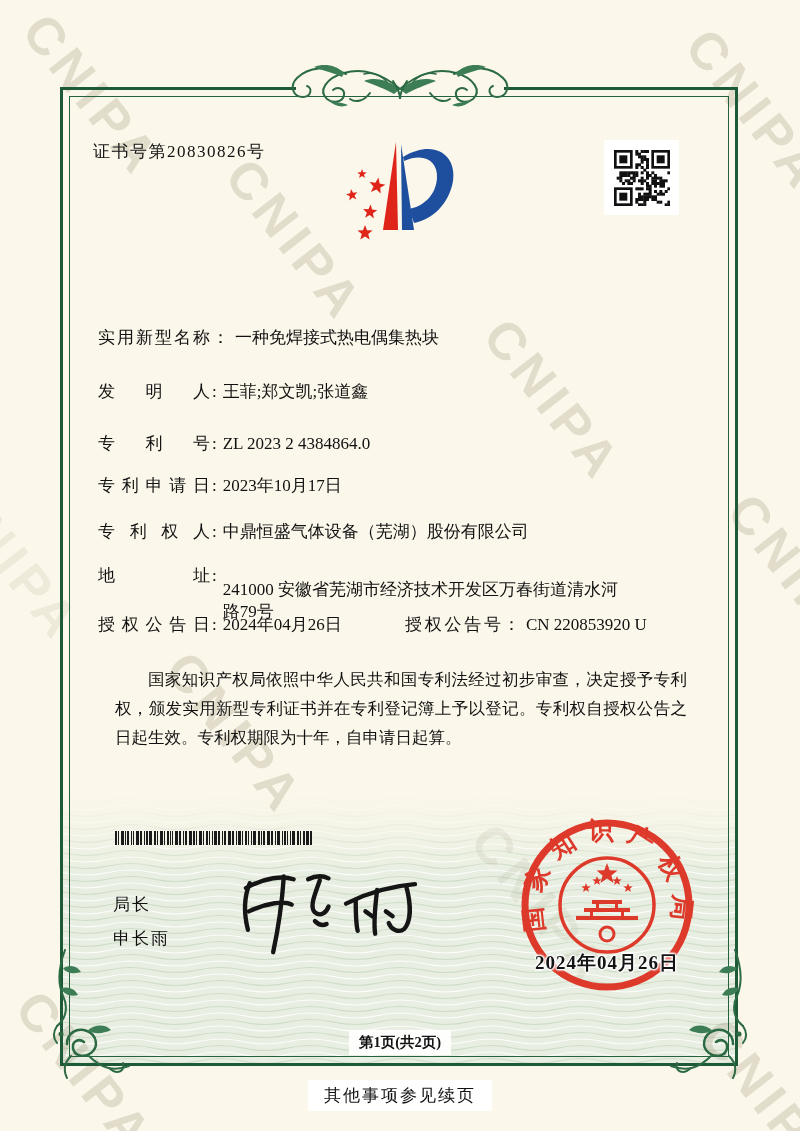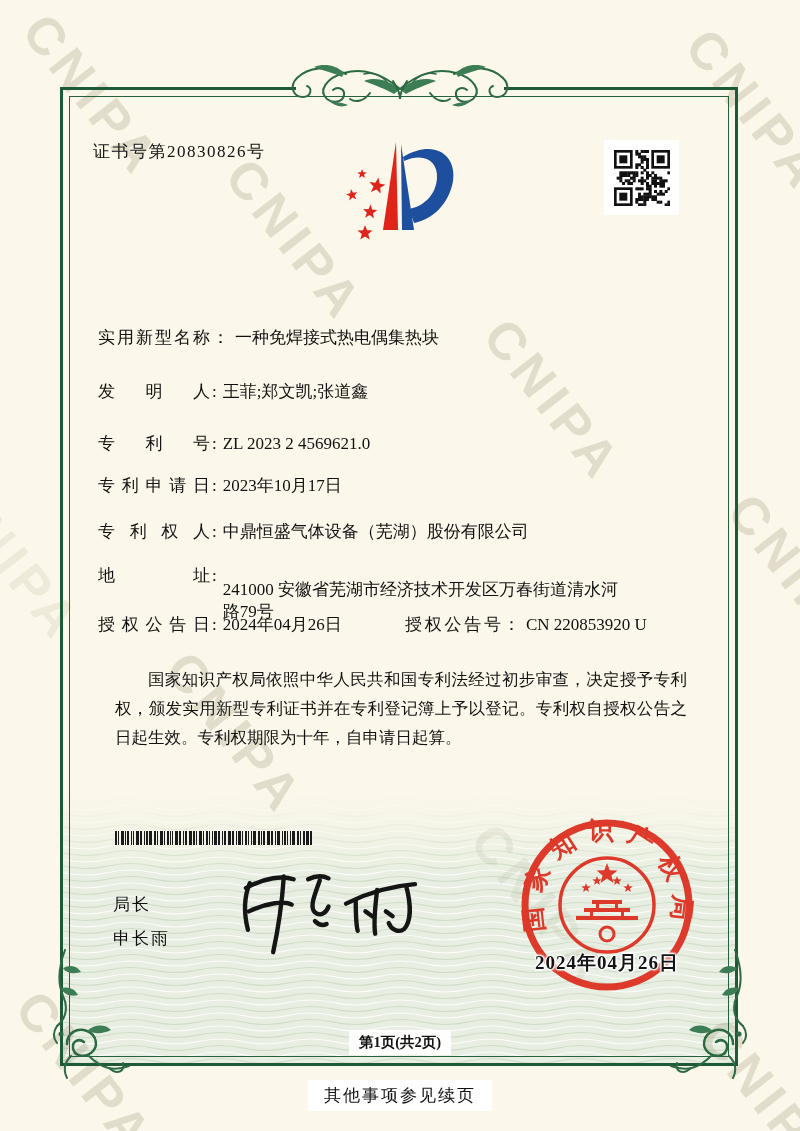--- a/index.html
+++ b/index.html
@@ -333,21 +333,21 @@
         <span>发</span>
         <span>明</span>
         <span>人</span>
       </span><span class="fcolon">:</span><span class="fvalue">王菲;郑文凯;张道鑫</span>
   </div>
   <div class="frow" style="top:433px">
     <span class="flabel jlabel">
         <span>专</span>
         <span>利</span>
         <span>号</span>
-      </span><span class="fcolon">:</span><span class="fvalue">ZL 2023 2 4569621.0</span>
+      </span><span class="fcolon">:</span><span class="fvalue">ZL 2023 2 4384864.0</span>
   </div>
   <div class="frow" style="top:475px">
     <span class="flabel jlabel">
         <span>专</span>
         <span>利</span>
         <span>申</span>
         <span>请</span>
         <span>日</span>
       </span><span class="fcolon">:</span><span class="fvalue">2023年10月17日</span>
   </div>

